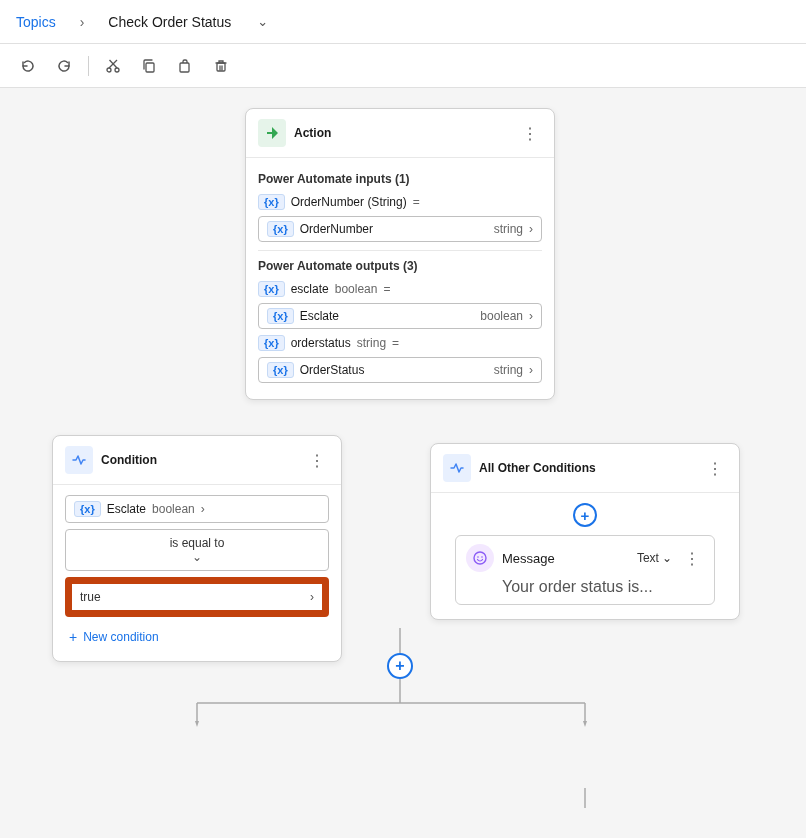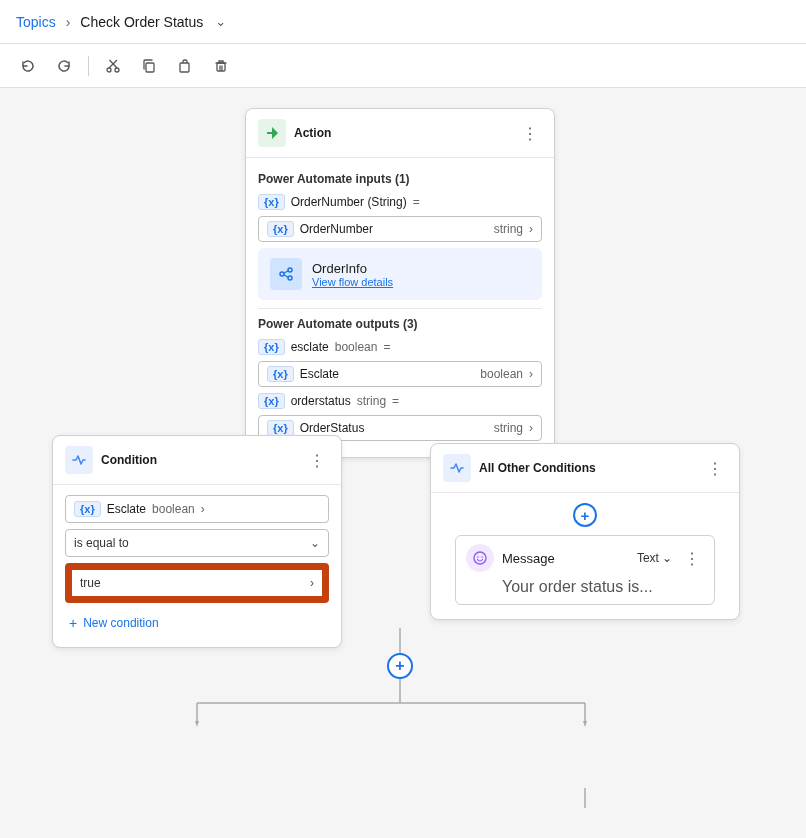--- a/index.html
+++ b/index.html
@@ -17,21 +17,21 @@
       border-bottom: 1px solid #e0e0e0;
       height: 44px;
       display: flex;
       align-items: center;
       padding: 0 16px;
       gap: 8px;
     }
     .breadcrumb {
       display: flex;
       align-items: center;
-      gap: 10px;
+      gap: 24px;
       font-size: 14px;
       color: #1a73e8;
     }
 
     
     .toolbar {
       background: #fff;
       border-bottom: 1px solid #e0e0e0;
       height: 44px;
       display: flex;
@@ -293,20 +293,21 @@
     .is-equal-row {
       display: flex;
       align-items: center;
       justify-content: space-between;
       border: 1px solid #c0c0c0;
       border-radius: 4px;
       padding: 6px 8px;
       margin-bottom: 6px;
       background: #fff;
       cursor: pointer;
+      flex-direction: column;
     }
     .is-equal-text { font-size: 12px; color: #333; }
     .true-row {
       display: flex;
       align-items: center;
       justify-content: space-between;
       border: 7px solid #c2410c;
       border-radius: 4px;
       padding: 6px 8px;
       margin-bottom: 6px;
@@ -431,35 +432,20 @@
         <span class="var-name">OrderNumber (String)</span>
         <span class="var-eq">=</span>
       </div>
       <div class="input-row">
         <span class="var-badge">{x}</span>
         <span class="input-row-value">OrderNumber</span>
         <span class="input-row-type">string</span>
         <span class="input-chevron">›</span>
       </div>
 
-      <div class="flow-info-box">
-        <div class="flow-icon">
-          <svg width="18" height="18" viewBox="0 0 18 18" fill="none">
-              <circle cx="5" cy="9" r="2" stroke="#1a73e8" stroke-width="1.5"></circle>
-              <circle cx="13" cy="5" r="2" stroke="#1a73e8" stroke-width="1.5"></circle>
-              <circle cx="13" cy="13" r="2" stroke="#1a73e8" stroke-width="1.5"></circle>
-              <line x1="7" y1="8.2" x2="11" y2="5.8" stroke="#1a73e8" stroke-width="1.3"></line>
-              <line x1="7" y1="9.8" x2="11" y2="12.2" stroke="#1a73e8" stroke-width="1.3"></line>
-            </svg>
-        </div>
-        <div class="flow-info-text">
-          <span class="flow-name">OrderInfo</span>
-          <span class="flow-link">View flow details</span>
-        </div>
-      </div>
 
       <hr class="divider-line">
 
       <div class="section-label">Power Automate outputs (3)</div>
 
       <div class="variable-row">
         <span class="var-badge">{x}</span>
         <span class="var-name">esclate</span>
         <span class="var-type">boolean</span>
         <span class="var-eq">=</span>

